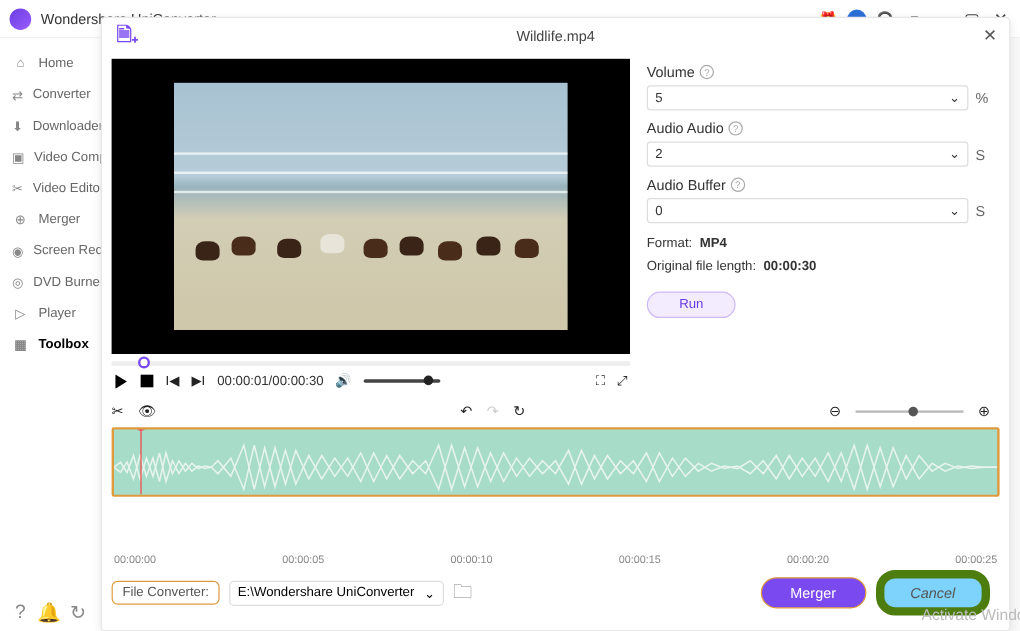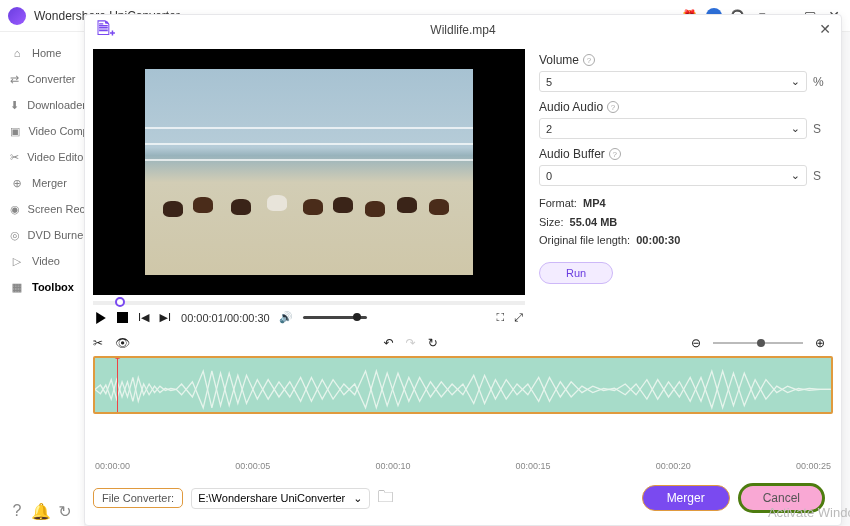--- a/index.html
+++ b/index.html
@@ -66,21 +66,21 @@
 .playhead { position: absolute; left: 22px; top: -6px; bottom: 0; width: 1px; background: #e44; }
 .playhead::before { content:""; position:absolute; top:-2px; left:-4px; width:9px; height:9px; background:#e44; border-radius:50%; }
 .ruler { display: flex; justify-content: space-between; font-size: 9px; color: #888; padding: 3px 2px 0; font-variant-numeric: tabular-nums; margin-top: 44px; }
 
 .footer { position: absolute; left: 8px; right: 16px; bottom: 12px; display: flex; align-items: center; gap: 8px; }
 .fl-chip { border: 1.5px solid #e09a3e; border-radius: 5px; padding: 3px 8px; font-size: 11px; color: #555; }
 .pathbox { border: 1px solid #ddd; border-radius: 4px; font-size: 11px; padding: 3px 6px; display: flex; align-items: center; gap: 8px; min-width: 150px; }
 .folder-ic { color: #888; }
 .footer .spacer { flex: 1; }
 .export-btn { background: #7a4af0; color: #fff; border: 1.5px solid #e09a3e; border-radius: 16px; padding: 5px 24px; font-size: 12px; cursor: pointer; }
-.cancel-btn { background: #f9a8d4; border: 3px solid #4d7c0f; color: #555; border-radius: 16px; padding: 5px 22px; font-size: 12px; cursor: pointer; }
+.cancel-btn { background: #7dd3fc; border: 7px solid #4d7c0f; color: #555; border-radius: 16px; padding: 5px 22px; font-size: 12px; cursor: pointer; font-style: italic; }
 
 .watermark { position: absolute; right: -14px; bottom: 6px; font-size: 13px; color: #bbb; }
 .bg-text { position:absolute; font-size:11px; color:#777; }
 </style>
 </head>
 <body>
 
 <div class="titlebar">
   <div class="logo-dot"></div>
   <div class="titlebar-title">Wondershare UniConverter</div>
@@ -123,21 +123,21 @@
   <div class="side-item">
       <span class="side-ic">◉</span>
       <span>Screen Recorder</span>
     </div>
   <div class="side-item">
       <span class="side-ic">◎</span>
       <span>DVD Burner</span>
     </div>
   <div class="side-item">
       <span class="side-ic">▷</span>
-      <span>Video</span>
+      <span>Player</span>
     </div>
   <div class="side-item active">
       <span class="side-ic">▦</span>
       <span>Toolbox</span>
     </div>
   <div class="side-bottom">
     <span class="side-ic">?</span>
     <span class="side-ic">🔔</span>
     <span class="side-ic">↻</span>
   </div>
@@ -236,21 +236,20 @@
         <div class="sel">
             <div class="selbox">
               <span>0</span>
               <span>⌄</span>
             </div>
             <span class="unit">S</span>
           </div>
       </div>
       <div class="info">
         <div><span>Format:</span>&nbsp;&nbsp;<b>MP4</b></div>
-        <div><span>Size:</span>&nbsp;&nbsp;<b>55.04 MB</b></div>
         <div><span>Original file length:</span>&nbsp;&nbsp;<b>00:00:30</b></div>
       </div>
       <button class="run-btn">Run</button>
     </div>
   </div>
 
   <div class="toolrow">
     <span class="cbtn">✂</span>
     <span class="cbtn">👁</span>
     <div class="spacer"></div>

